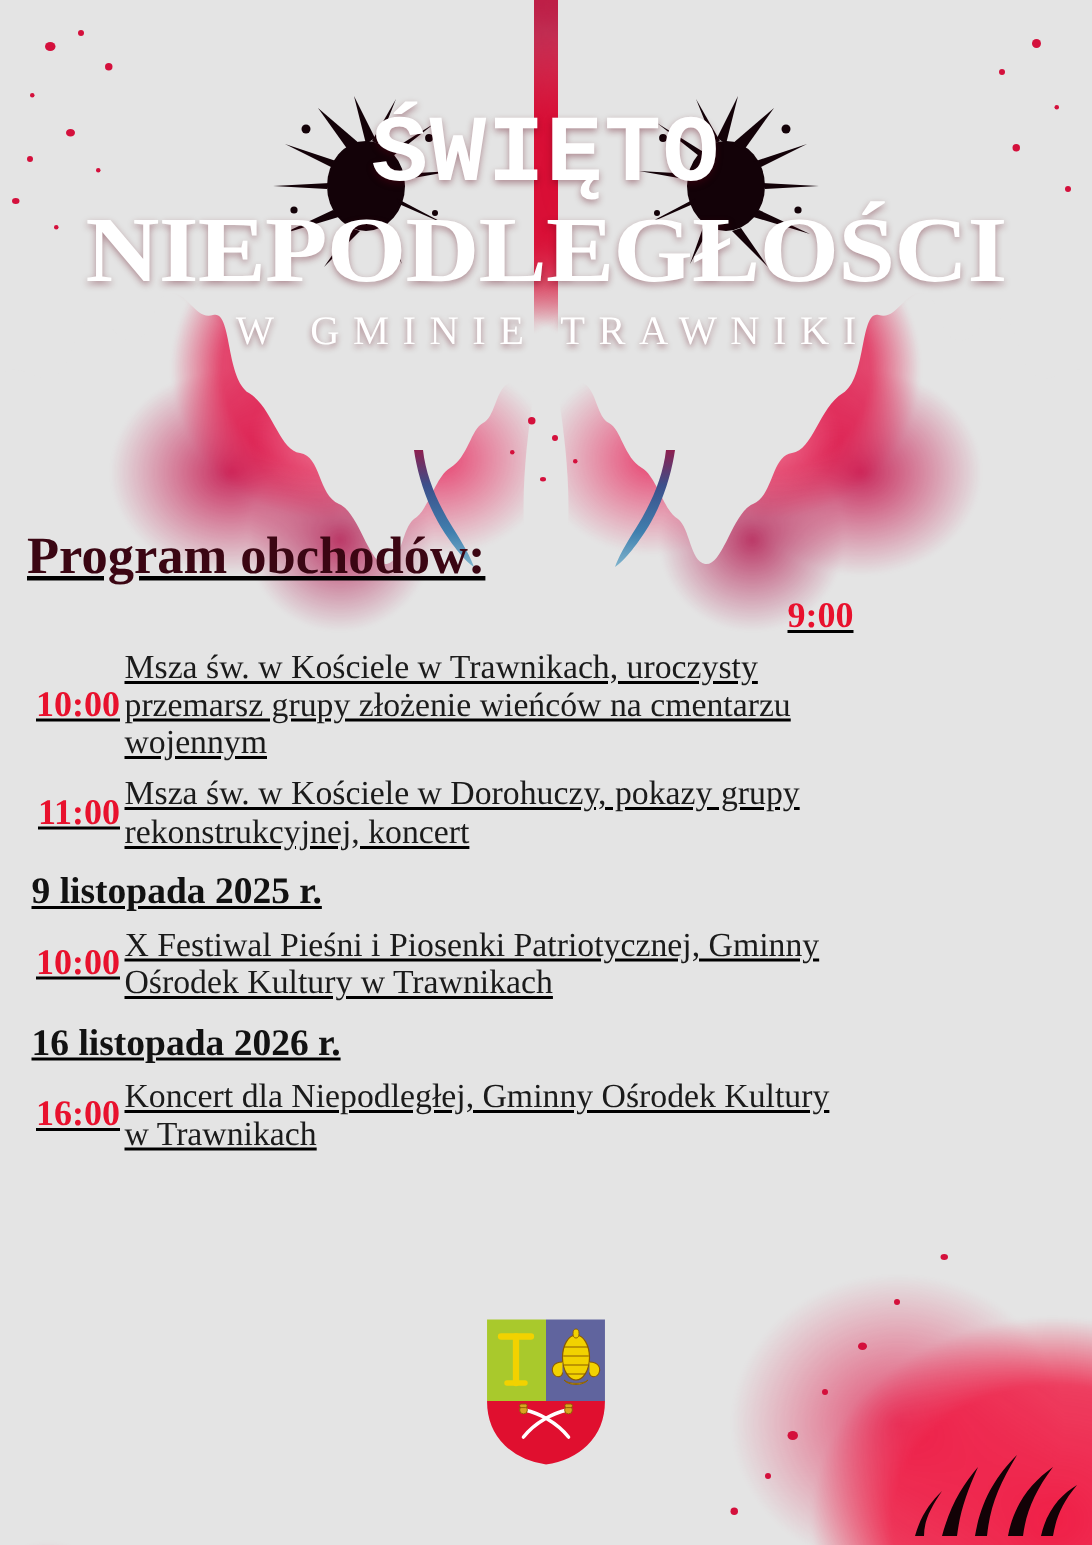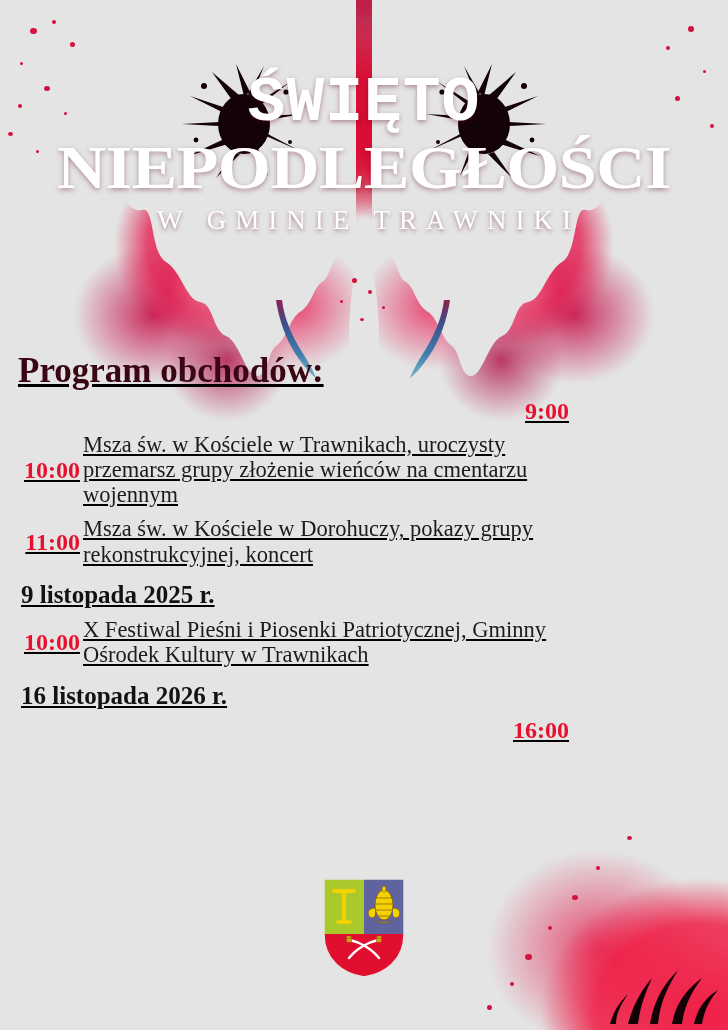--- a/index.html
+++ b/index.html
@@ -322,20 +322,21 @@
 
     <div class="day-head">9 listopada 2025 r.</div>
     <div class="item">
       <div class="item-time">10:00</div>
       <div class="item-desc">X Festiwal Pieśni i Piosenki Patriotycznej, Gminny Ośrodek Kultury w Trawnikach</div>
     </div>
 
     <div class="day-head">16 listopada 2026 r.</div>
     <div class="item">
       <div class="item-time">16:00</div>
+      <div class="item-desc">Koncert dla Niepodległej, Gminny Ośrodek Kultury w Trawnikach</div>
     </div>
   </div>
 
   <div id="coa-wrap">
     <svg id="coa" viewBox="0 0 82 100">
       <defs>
         <clipPath id="shieldClip">
           <path d="M1,1 H81 V56 C81,82 62,96 41,99 C20,96 1,82 1,56 Z"></path>
         </clipPath>
       </defs>

